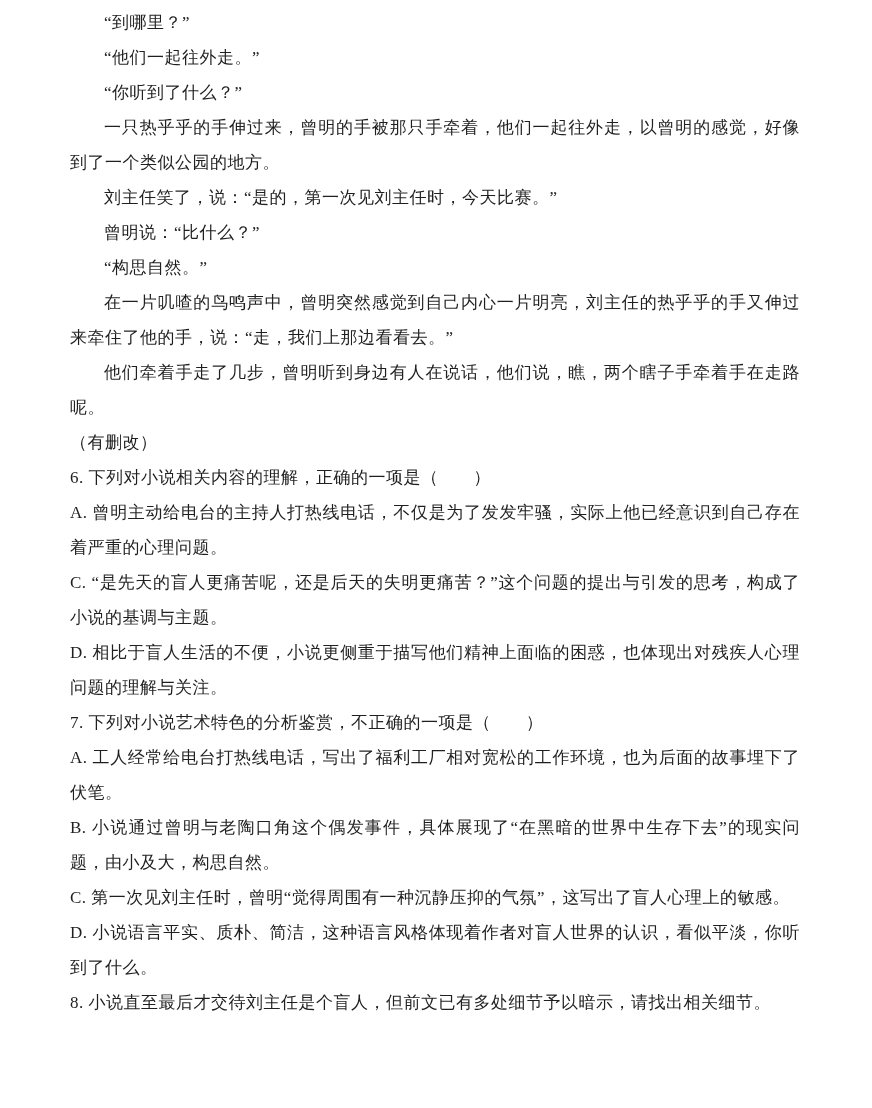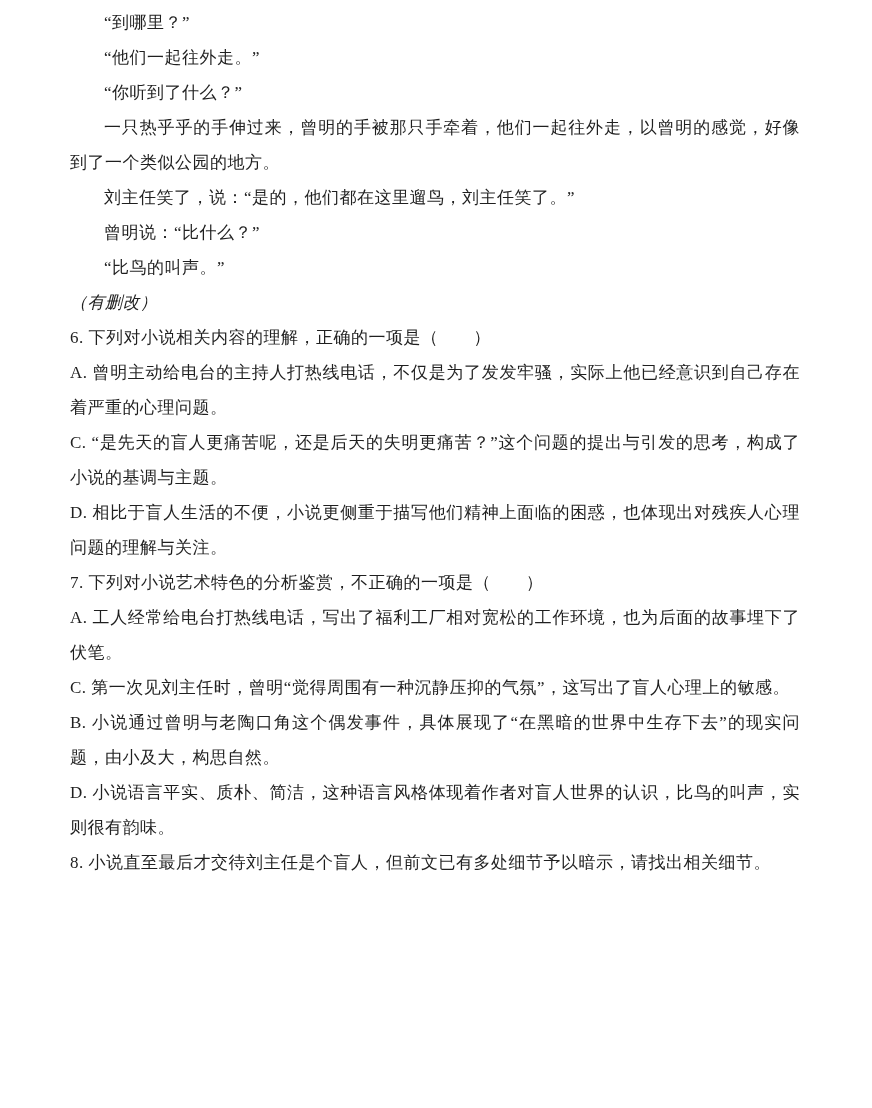--- a/index.html
+++ b/index.html
@@ -29,46 +29,47 @@
     letter-spacing: 0.5px;
   }
   
   .story {
     text-indent: 2em;
   }
   
   .attribution {
     text-align: right;
     text-indent: 0;
-    font-style: italic;
   }
   
   .q {
     text-indent: 0;
   }
 </style>
 </head>
 <body>
 
 <div class="page">
   <p class="story">“到哪里？”</p>
   <p class="story">“他们一起往外走。”</p>
   <p class="story">“你听到了什么？”</p>
   <p class="story">一只热乎乎的手伸过来，曾明的手被那只手牵着，他们一起往外走，以曾明的感觉，好像到了一个类似公园的地方。</p>
-  <p class="story">刘主任笑了，说：“是的，他们都在这里遛鸟，刘主任笑了。”</p>
+  <p class="story">刘主任笑了，说：“是的，第一次见刘主任时，今天比赛。”</p>
   <p class="story">曾明说：“比什么？”</p>
-  <p class="story">“比鸟的叫声。”</p>
+  <p class="story">“构思自然。”</p>
+  <p class="story">在一片叽喳的鸟鸣声中，曾明突然感觉到自己内心一片明亮，刘主任的热乎乎的手又伸过来牵住了他的手，说：“走，我们上那边看看去。”</p>
+  <p class="story">他们牵着手走了几步，曾明听到身边有人在说话，他们说，瞧，两个瞎子手牵着手在走路呢。</p>
   <p class="attribution">（有删改）</p>
 
   <p class="q">6. 下列对小说相关内容的理解，正确的一项是（　　）</p>
   <p class="q">A. 曾明主动给电台的主持人打热线电话，不仅是为了发发牢骚，实际上他已经意识到自己存在着严重的心理问题。</p>
   <p class="q">C. “是先天的盲人更痛苦呢，还是后天的失明更痛苦？”这个问题的提出与引发的思考，构成了小说的基调与主题。</p>
   <p class="q">D. 相比于盲人生活的不便，小说更侧重于描写他们精神上面临的困惑，也体现出对残疾人心理问题的理解与关注。</p>
 
   <p class="q">7. 下列对小说艺术特色的分析鉴赏，不正确的一项是（　　）</p>
   <p class="q">A. 工人经常给电台打热线电话，写出了福利工厂相对宽松的工作环境，也为后面的故事埋下了伏笔。</p>
+  <p class="q">B. 小说通过曾明与老陶口角这个偶发事件，具体展现了“在黑暗的世界中生存下去”的现实问题，由小及大，构思自然。</p>
   <p class="q">C. 第一次见刘主任时，曾明“觉得周围有一种沉静压抑的气氛”，这写出了盲人心理上的敏感。</p>
-  <p class="q">B. 小说通过曾明与老陶口角这个偶发事件，具体展现了“在黑暗的世界中生存下去”的现实问题，由小及大，构思自然。</p>
-  <p class="q">D. 小说语言平实、质朴、简洁，这种语言风格体现着作者对盲人世界的认识，比鸟的叫声，实则很有韵味。</p>
+  <p class="q">D. 小说语言平实、质朴、简洁，这种语言风格体现着作者对盲人世界的认识，看似平淡，你听到了什么。</p>
 
   <p class="q">8. 小说直至最后才交待刘主任是个盲人，但前文已有多处细节予以暗示，请找出相关细节。</p>
 
 </div>
 
 </body></html>

